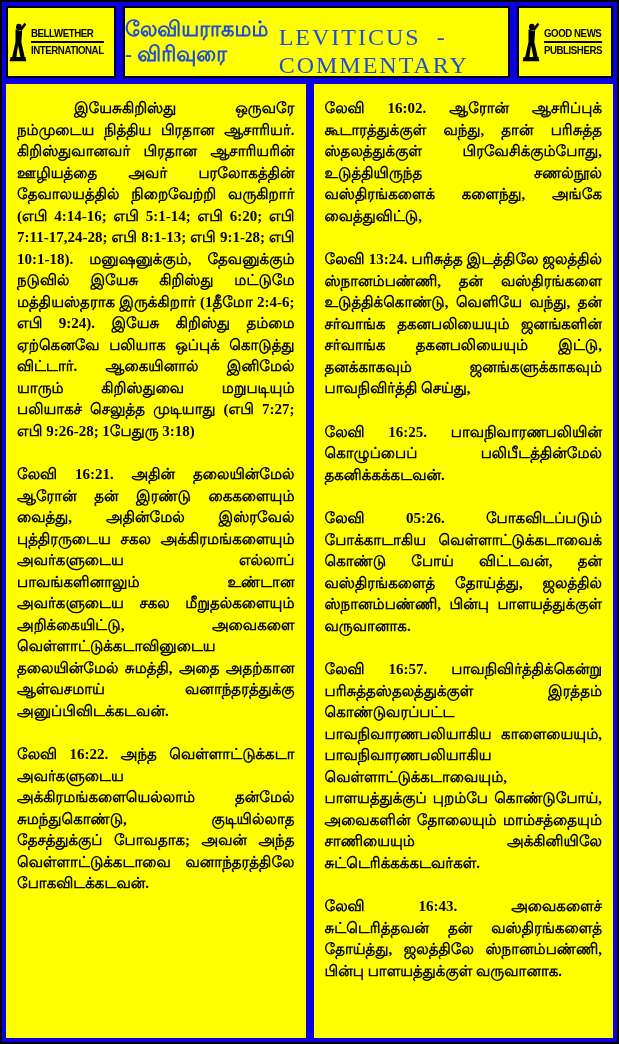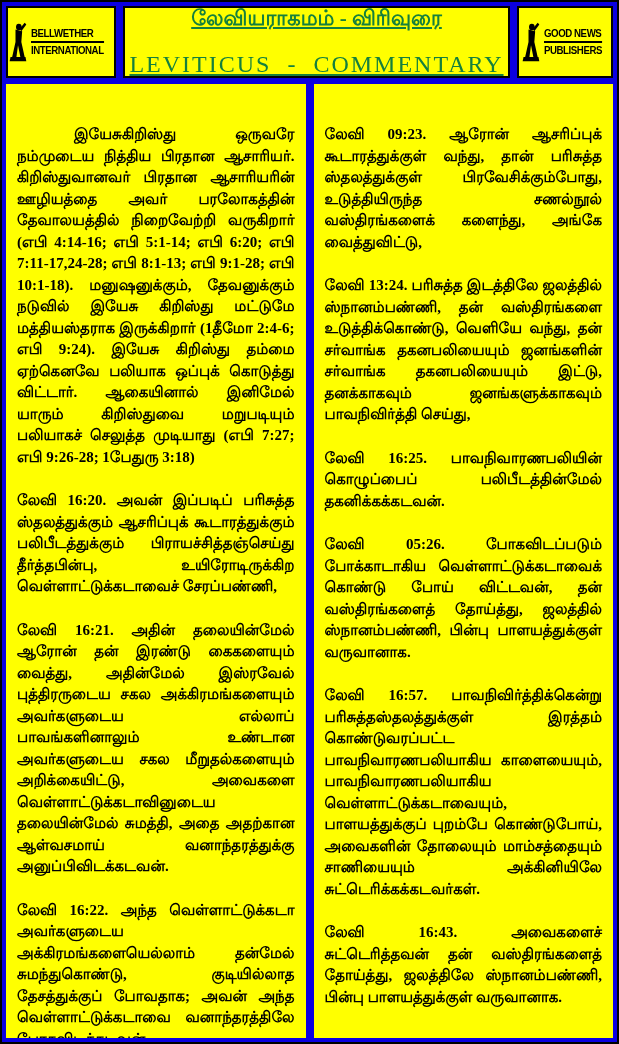--- a/index.html
+++ b/index.html
@@ -41,23 +41,22 @@
     transform-origin: left center;
     color: #000;
     white-space: nowrap;
   }
   .logo-line1 { border-bottom: 2px solid #000; padding-bottom: 1px; margin-bottom: 1px; }
   .title-box {
     box-sizing: border-box;
     flex: 1;
     background: #ffff00;
     border: 2px solid #000;
-    display: flex; flex-direction: column; align-items: center; justify-content: center;
-    color: #15803d;
-    text-decoration: underline;
+    display: flex; flex-direction: row; align-items: center; justify-content: center;
+    color: #1d4ed8;
   }
   .title-tamil {
     font-weight: bold;
     font-size: 21px;
     line-height: 1.2;
   }
   .title-english {
     font-size: 24px;
     letter-spacing: 2px;
     word-spacing: 8px;
@@ -68,21 +67,21 @@
     flex: 1;
     display: flex; gap: 8px;
     margin-top: 6px;
     min-height: 0;
   }
   .column {
     box-sizing: border-box;
     flex: 1;
     background: #ffff00;
     color: #000;
-    padding: 40px 11px 10px 11px;
+    padding: 14px 11px 10px 11px;
     overflow: hidden;
   }
   .column p {
     margin: 0 0 22px 0;
     font-weight: bold;
     font-size: 15px;
     line-height: 21.5px;
     text-align: justify;
     text-justify: inter-word;
   }
@@ -141,27 +140,26 @@
         <span class="logo-line2">PUBLISHERS</span>
       </span>
     </div>
 
   </div>
 
   <div class="body-row">
 
     <div class="column">
       <p class="intro">இயேசுகிறிஸ்து ஒருவரே நம்முடைய நித்திய பிரதான ஆசாரியர். கிறிஸ்துவானவர் பிரதான ஆசாரியரின் ஊழியத்தை அவர் பரலோகத்தின் தேவாலயத்தில் நிறைவேற்றி வருகிறார் (எபி 4:14-16; எபி 5:1-14; எபி 6:20; எபி 7:11-17,24-28; எபி 8:1-13; எபி 9:1-28; எபி 10:1-18). மனுஷனுக்கும், தேவனுக்கும் நடுவில் இயேசு கிறிஸ்து மட்டுமே மத்தியஸ்தராக இருக்கிறார் (1தீமோ 2:4-6; எபி 9:24). இயேசு கிறிஸ்து தம்மை ஏற்கெனவே பலியாக ஒப்புக் கொடுத்து விட்டார். ஆகையினால் இனிமேல் யாரும் கிறிஸ்துவை மறுபடியும் பலியாகச் செலுத்த முடியாது (எபி 7:27; எபி 9:26-28; 1பேதுரு 3:18)</p>
-      <p class="verse">லேவி 16:20. அவன் இப்படிப் பரிசுத்த ஸ்தலத்துக்கும் ஆசரிப்புக் கூடாரத்துக்கும் பலிபீடத்துக்கும் பிராயச்சித்தஞ்செய்து தீர்த்தபின்பு, உயிரோடிருக்கிற வெள்ளாட்டுக்கடாவைச் சேரப்பண்ணி,</p>
       <p class="verse">லேவி 16:21. அதின் தலையின்மேல் ஆரோன் தன் இரண்டு கைகளையும் வைத்து, அதின்மேல் இஸ்ரவேல் புத்திரருடைய சகல அக்கிரமங்களையும் அவர்களுடைய எல்லாப் பாவங்களினாலும் உண்டான அவர்களுடைய சகல மீறுதல்களையும் அறிக்கையிட்டு, அவைகளை வெள்ளாட்டுக்கடாவினுடைய தலையின்மேல் சுமத்தி, அதை அதற்கான ஆள்வசமாய் வனாந்தரத்துக்கு அனுப்பிவிடக்கடவன்.</p>
       <p class="verse">லேவி 16:22. அந்த வெள்ளாட்டுக்கடா அவர்களுடைய அக்கிரமங்களையெல்லாம் தன்மேல் சுமந்துகொண்டு, குடியில்லாத தேசத்துக்குப் போவதாக; அவன் அந்த வெள்ளாட்டுக்கடாவை வனாந்தரத்திலே போகவிடக்கடவன்.</p>
     </div>
 
     <div class="column">
-      <p class="verse right-first">லேவி 09:23. ஆரோன் ஆசரிப்புக் கூடாரத்துக்குள் வந்து, தான் பரிசுத்த ஸ்தலத்துக்குள் பிரவேசிக்கும்போது, உடுத்தியிருந்த சணல்நூல் வஸ்திரங்களைக் களைந்து, அங்கே வைத்துவிட்டு,</p>
+      <p class="verse right-first">லேவி 16:02. ஆரோன் ஆசரிப்புக் கூடாரத்துக்குள் வந்து, தான் பரிசுத்த ஸ்தலத்துக்குள் பிரவேசிக்கும்போது, உடுத்தியிருந்த சணல்நூல் வஸ்திரங்களைக் களைந்து, அங்கே வைத்துவிட்டு,</p>
       <p class="verse">லேவி 13:24. பரிசுத்த இடத்திலே ஜலத்தில் ஸ்நானம்பண்ணி, தன் வஸ்திரங்களை உடுத்திக்கொண்டு, வெளியே வந்து, தன் சர்வாங்க தகனபலியையும் ஜனங்களின் சர்வாங்க தகனபலியையும் இட்டு, தனக்காகவும் ஜனங்களுக்காகவும் பாவநிவிர்த்தி செய்து,</p>
       <p class="verse">லேவி 16:25. பாவநிவாரணபலியின் கொழுப்பைப் பலிபீடத்தின்மேல் தகனிக்கக்கடவன்.</p>
       <p class="verse">லேவி 05:26. போகவிடப்படும் போக்காடாகிய வெள்ளாட்டுக்கடாவைக் கொண்டு போய் விட்டவன், தன் வஸ்திரங்களைத் தோய்த்து, ஜலத்தில் ஸ்நானம்பண்ணி, பின்பு பாளயத்துக்குள் வருவானாக.</p>
       <p class="verse">லேவி 16:57. பாவநிவிர்த்திக்கென்று பரிசுத்தஸ்தலத்துக்குள் இரத்தம் கொண்டுவரப்பட்ட பாவநிவாரணபலியாகிய காளையையும், பாவநிவாரணபலியாகிய வெள்ளாட்டுக்கடாவையும், பாளயத்துக்குப் புறம்பே கொண்டுபோய், அவைகளின் தோலையும் மாம்சத்தையும் சாணியையும் அக்கினியிலே சுட்டெரிக்கக்கடவர்கள்.</p>
       <p class="verse">லேவி 16:43. அவைகளைச் சுட்டெரித்தவன் தன் வஸ்திரங்களைத் தோய்த்து, ஜலத்திலே ஸ்நானம்பண்ணி, பின்பு பாளயத்துக்குள் வருவானாக.</p>
     </div>
 
   </div>
 
 </div>

